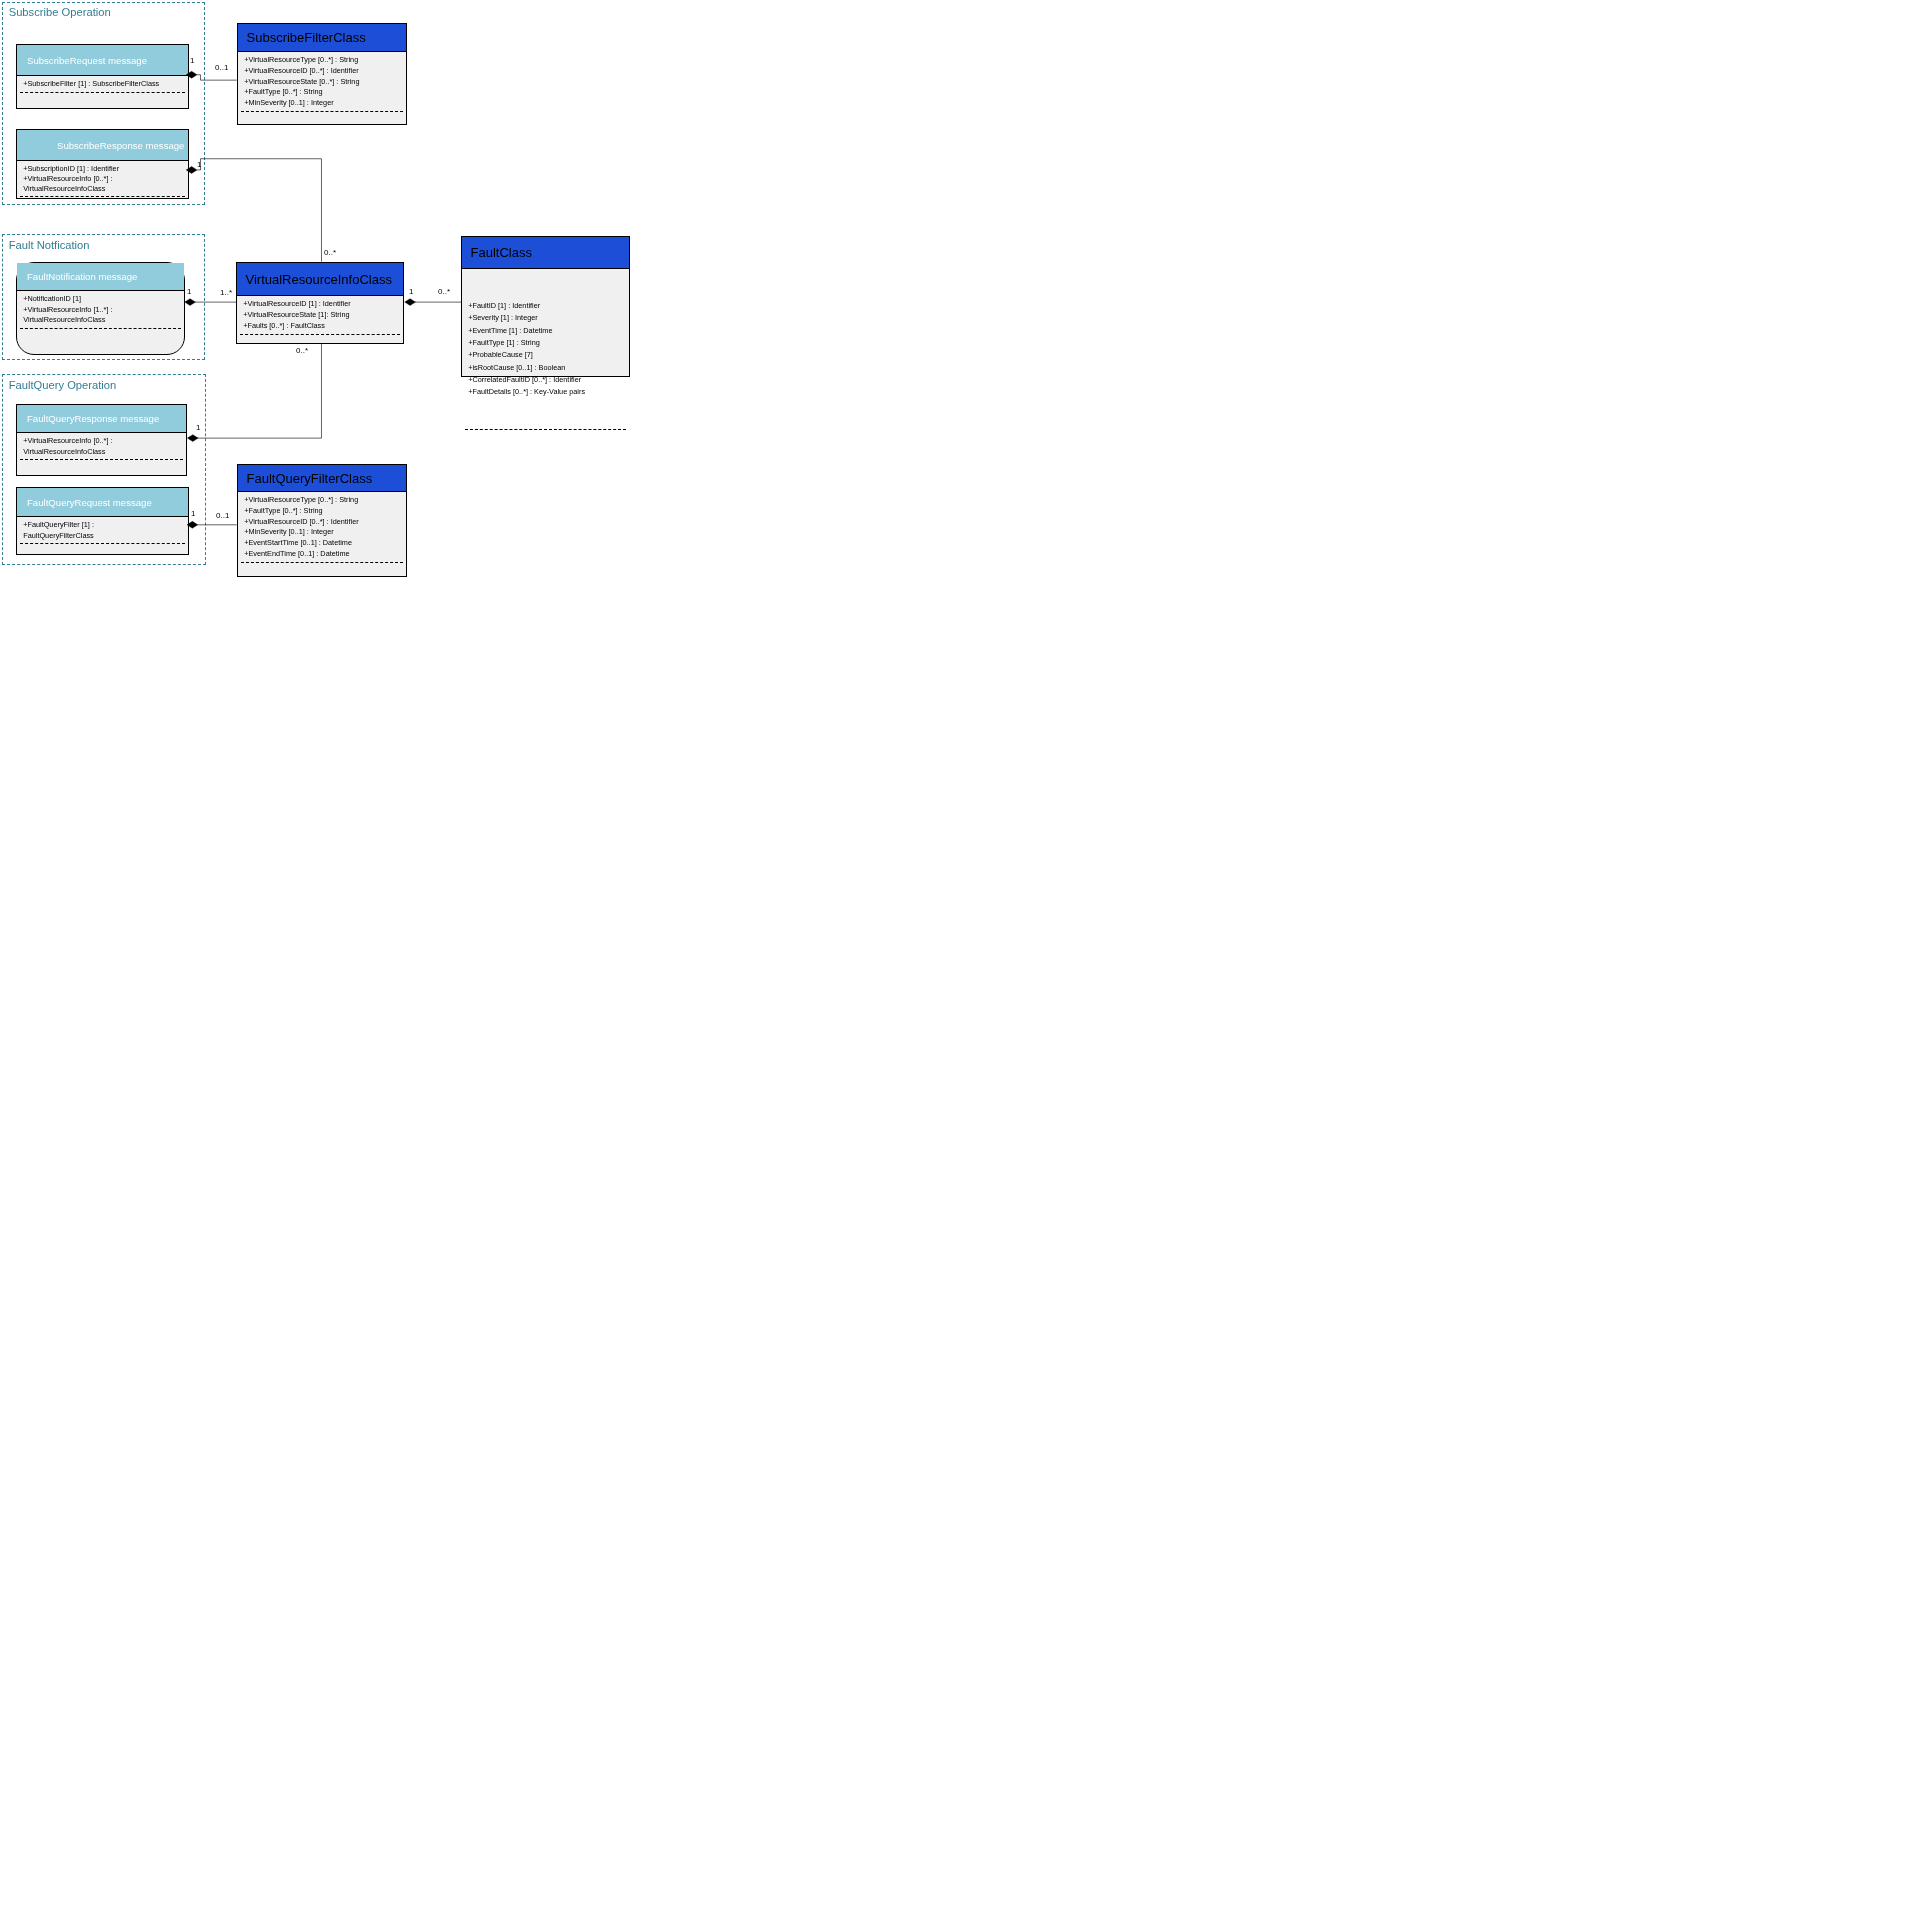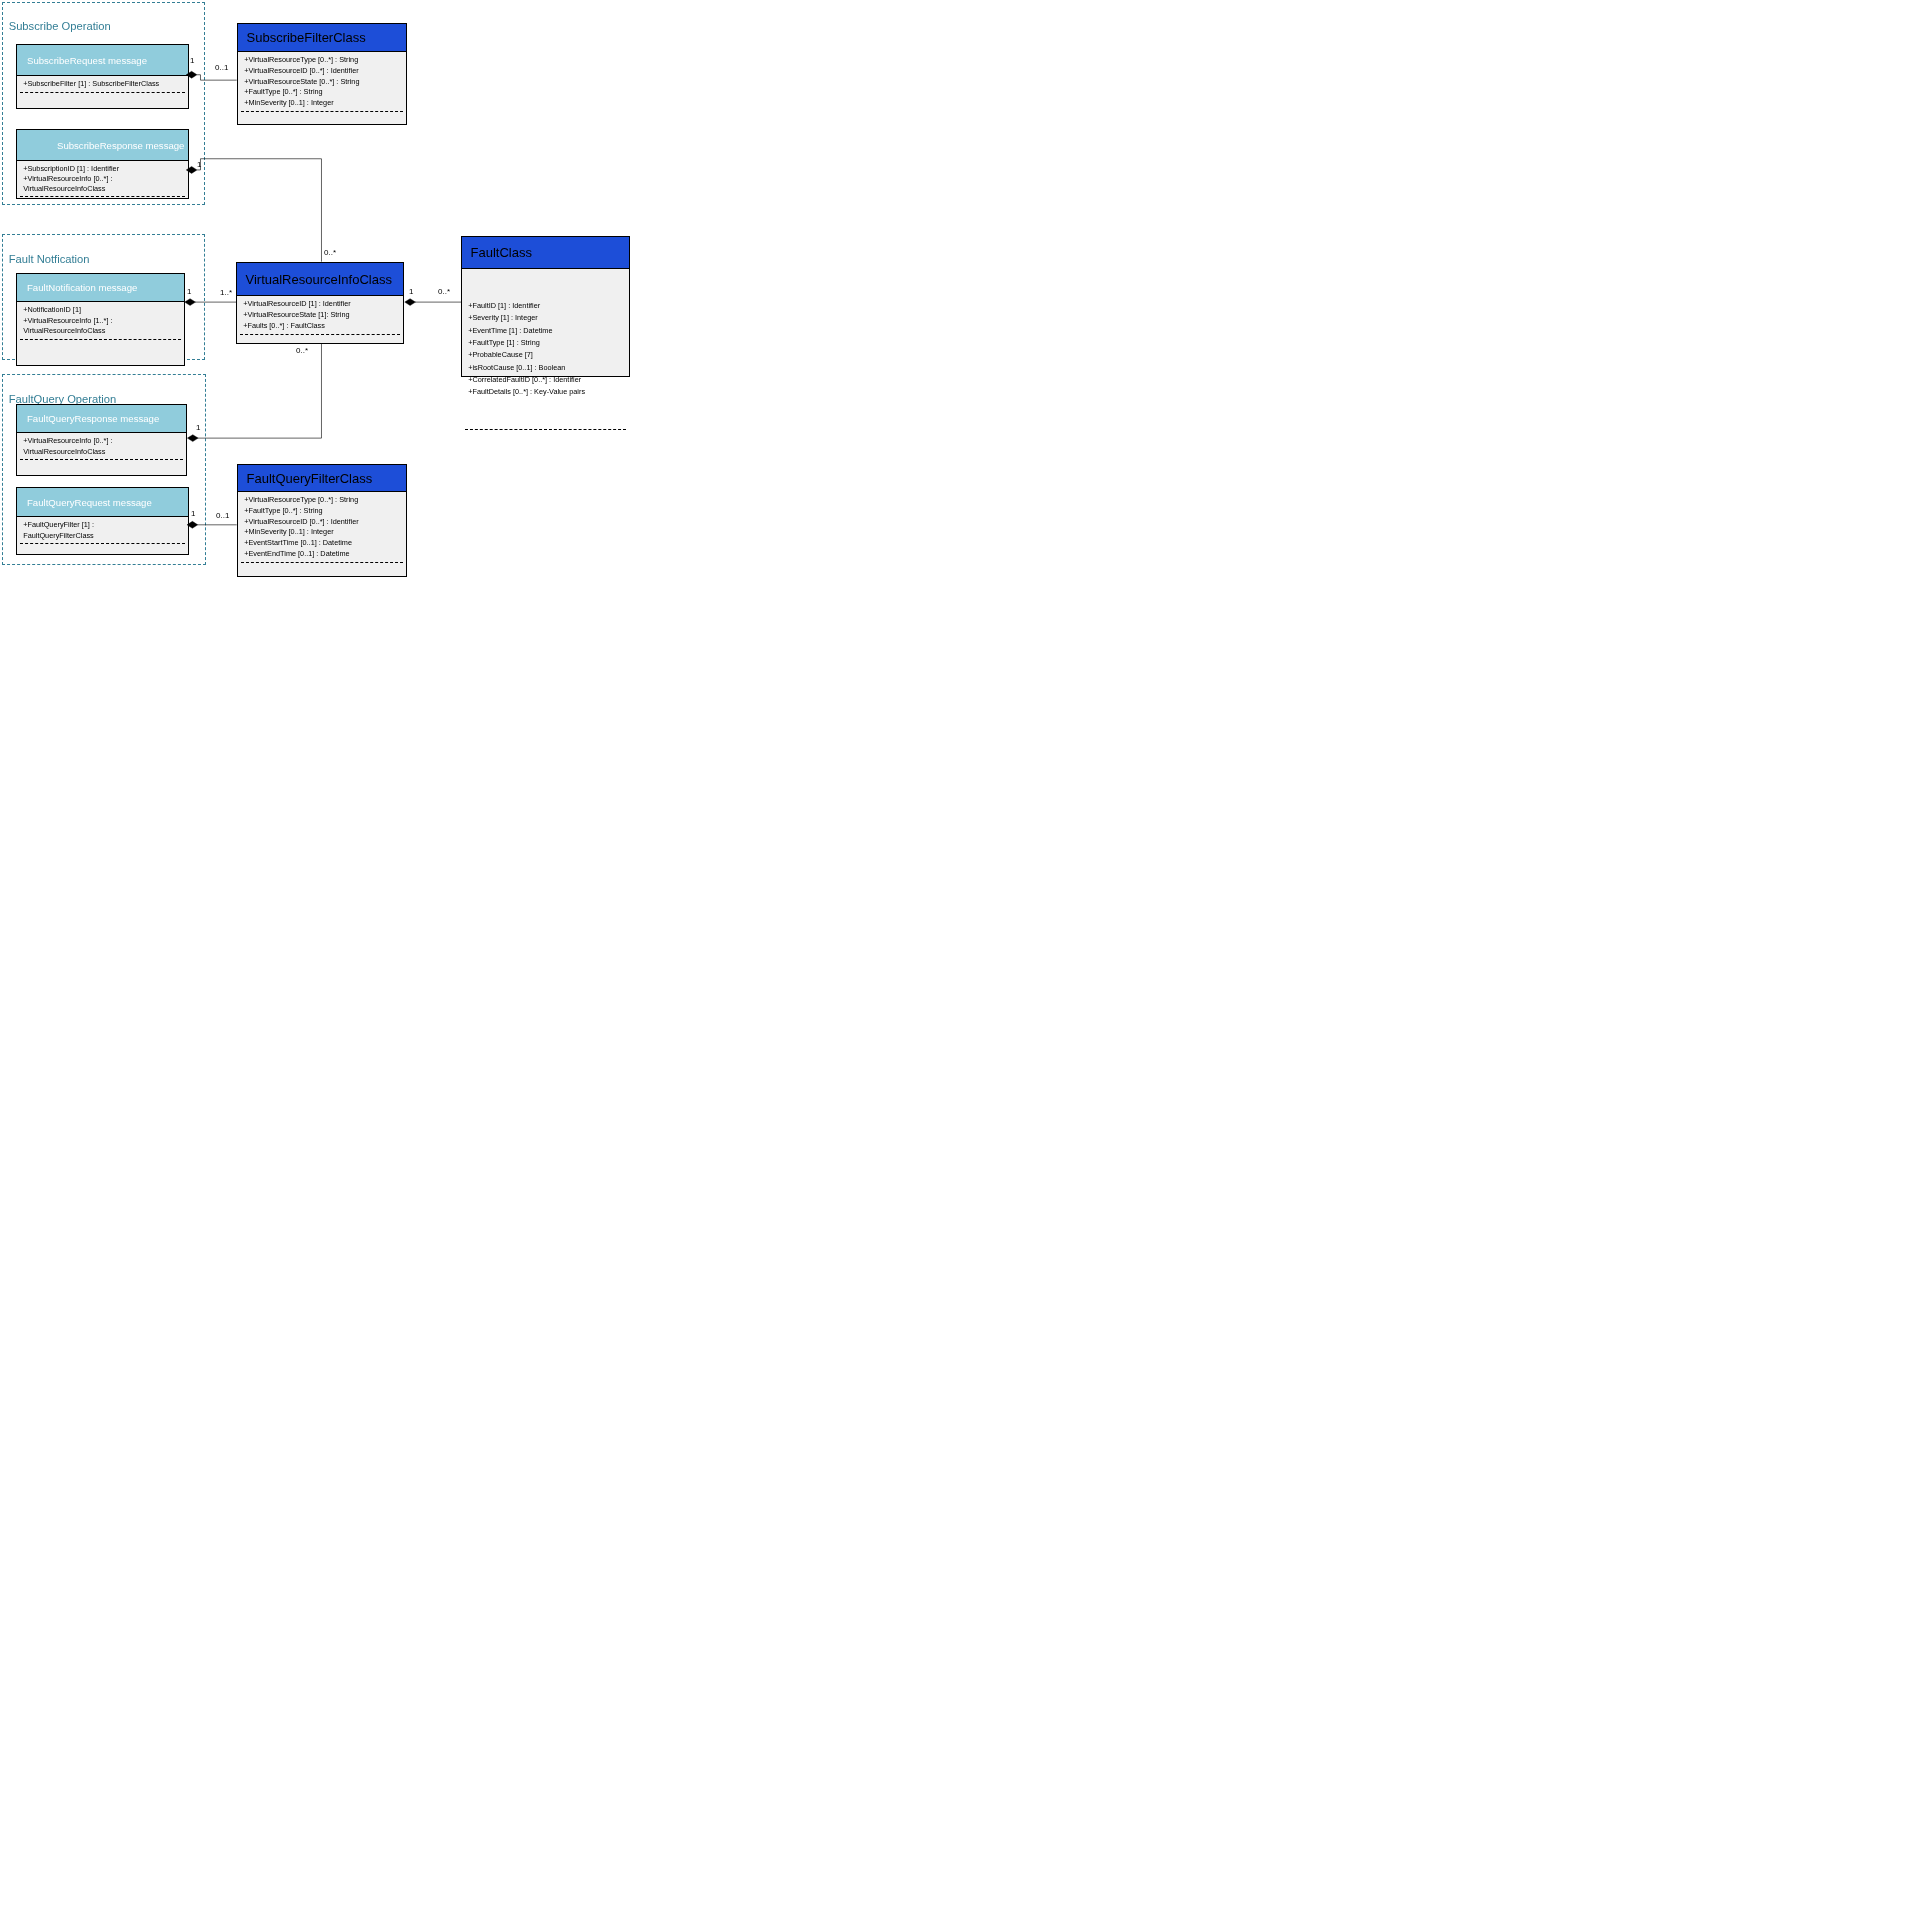--- a/index.html
+++ b/index.html
@@ -6,21 +6,21 @@
   .canvas {
     position:relative; width:631px; height:578px; background:#ffffff;
     font-family:"Liberation Sans", sans-serif; overflow:hidden;
   }
   * { box-sizing:border-box; }
 
   
   .group { position:absolute; border:1.2px dashed #337e95; background:transparent; }
   .group-title {
     color:#337e95; font-size:11.2px; font-weight:400;
-    padding:3.9px 0 0 5.4px; white-space:nowrap;margin-top:14px;
+    padding:3.9px 0 0 5.4px; white-space:nowrap;
   }
 
   
   .uml-box {
     position:absolute; border:1.2px solid #000; background:#f0f0f0;
     display:flex; flex-direction:column;
   }
   .box-header {
     flex:0 0 auto; border-bottom:1.2px solid #000;
     display:flex; align-items:center; white-space:nowrap;
@@ -82,21 +82,21 @@
   <div class="uml-box lh26" style="left:16px; top:129px; width:173px; height:70px;">
     <div class="box-header hdr-teal" style="height:31px;padding-left:40px;">SubscribeResponse message</div>
     <div class="attrs">
       <div class="attr-line">+SubscriptionID [1] : Identifier</div>
       <div class="attr-line">+VirtualResourceInfo [0..*] :</div>
       <div class="attr-line">VirtualResourceInfoClass</div>
     </div>
     <div class="dash-sep"></div>
   </div>
 
-  <div class="uml-box lh27" style="left:16px; top:273px; width:169px; height:93px;">
+  <div class="uml-box lh27" style="left:16px; top:262px; width:169px; height:93px;border-radius:18px;">
     <div class="box-header hdr-teal" style="height:28px;">FaultNotification message</div>
     <div class="attrs">
       <div class="attr-line">+NotificationID [1]</div>
       <div class="attr-line">+VirtualResourceInfo [1..*] :</div>
       <div class="attr-line">VirtualResourceInfoClass</div>
     </div>
     <div class="dash-sep"></div>
   </div>
 
   <div class="uml-box lh28" style="left:236px; top:262px; width:168px; height:82px;">

